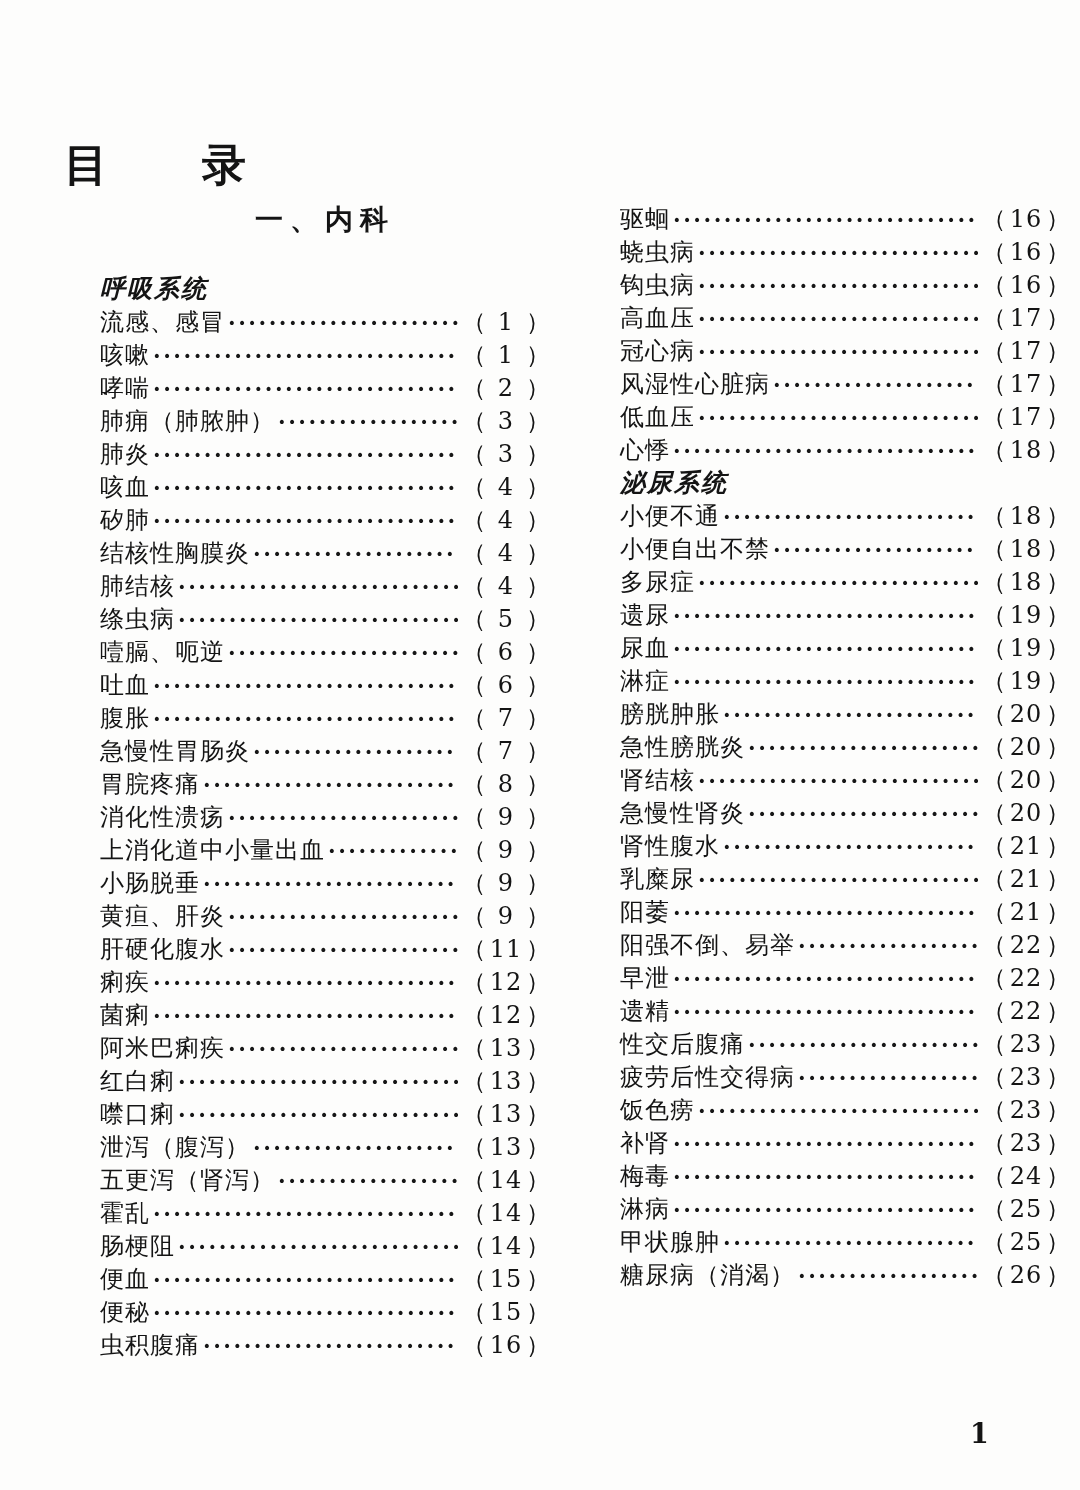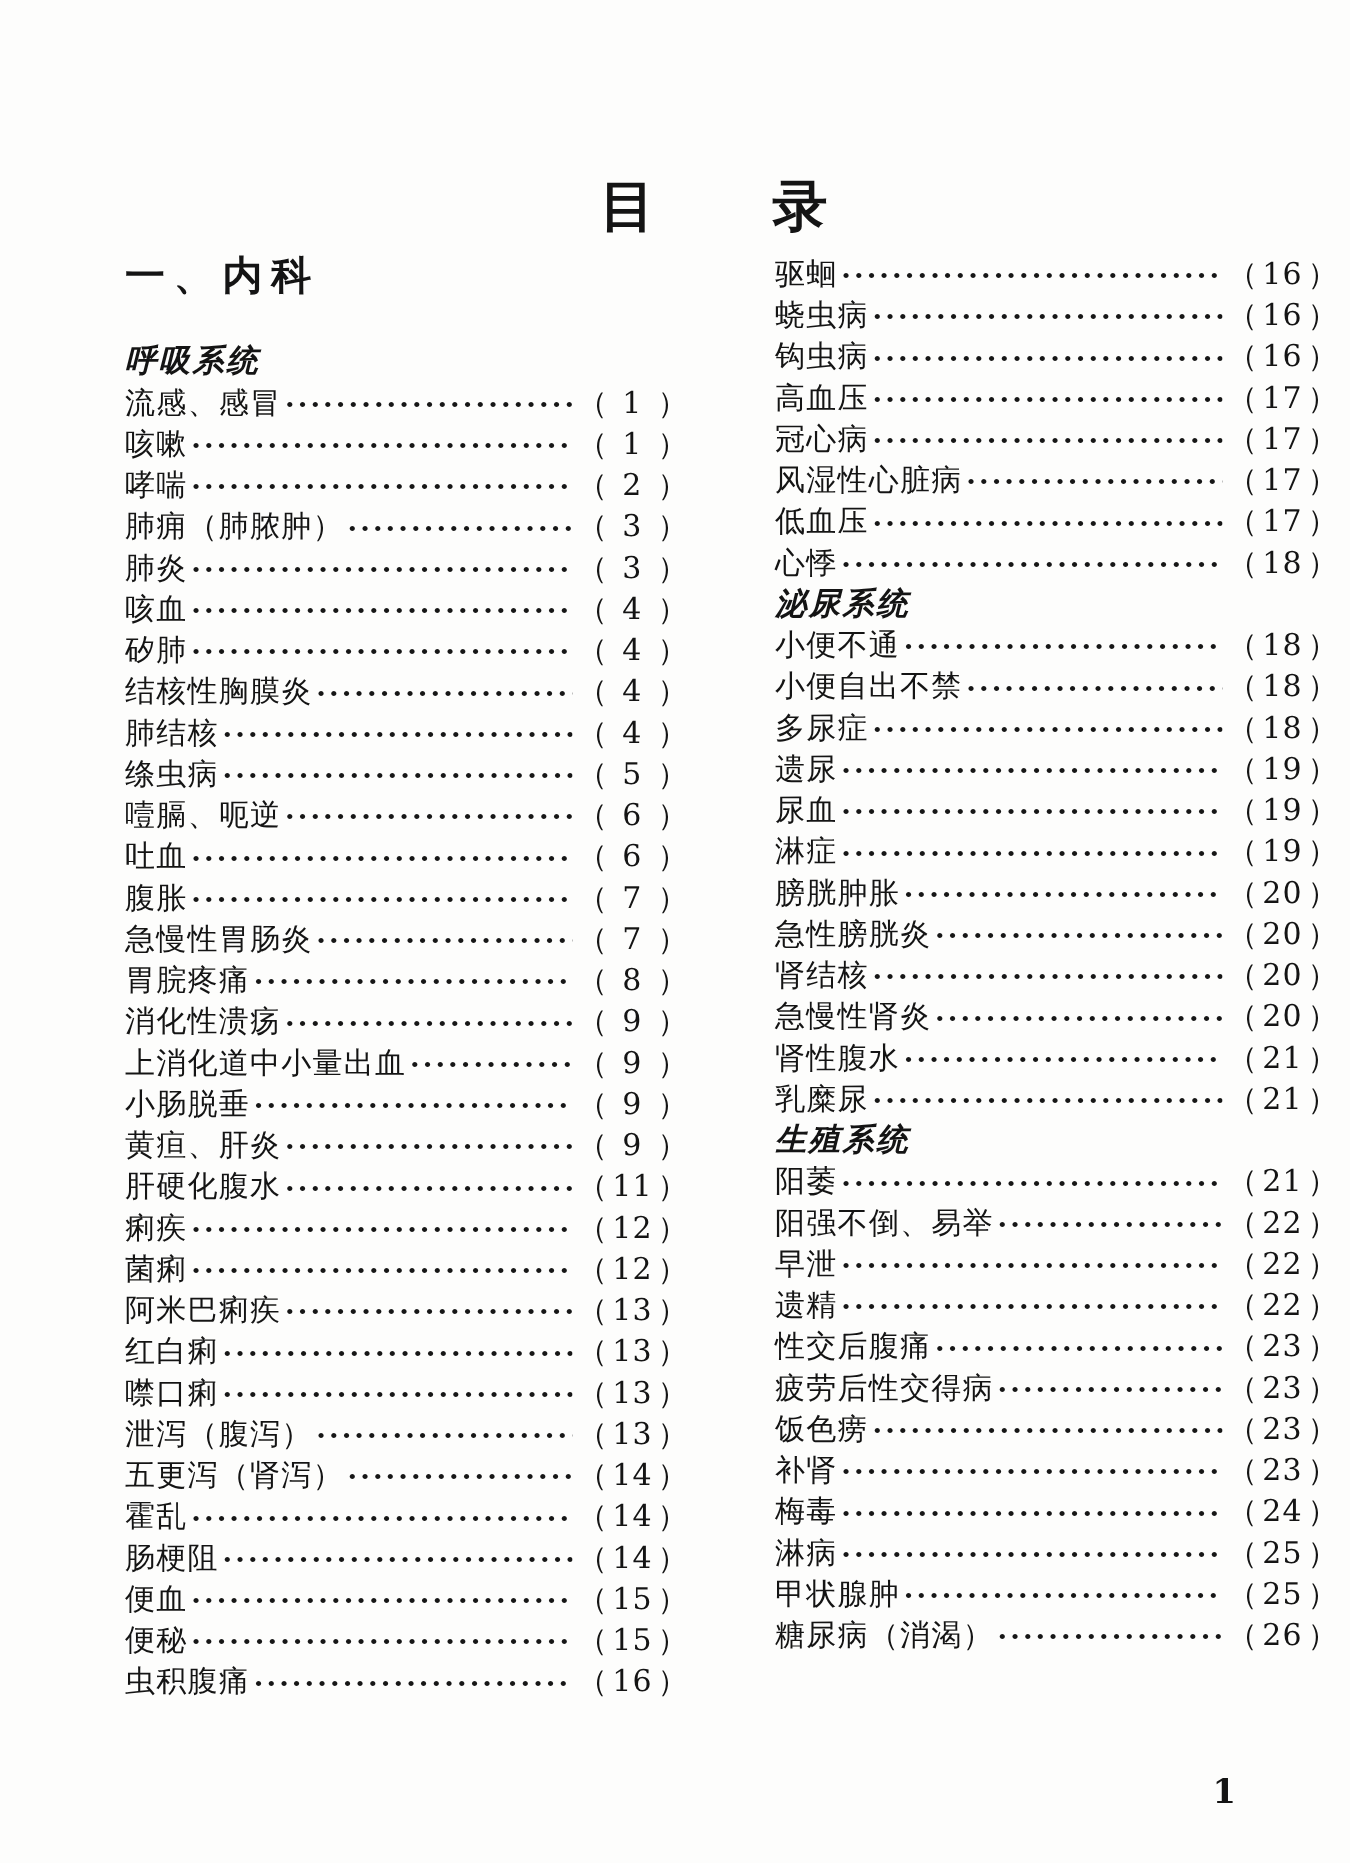--- a/index.html
+++ b/index.html
@@ -11,35 +11,35 @@
     color: #141414;
     overflow: hidden;
   }
   .title {
     position: absolute;
     top: 136px; left: 0;
     width: 1080px;
     box-sizing: border-box;
     padding-left: 64px;
     margin: 0;
-    text-align: center;
     font-size: 44px;
     font-weight: bold;
     letter-spacing: 2px;
     white-space: pre;
   }
   .col { position: absolute; width: 450px; }
   .col-left  { left: 100px; top: 198px; }
   .col-right { left: 620px; top: 202px; }
   .section {
-    font-size: 32px;
+    font-size: 28px;
     font-weight: bold;
     letter-spacing: 7px;
     line-height: 44px;
     margin: 0 0 30px 0;
+    text-align: center;
   }
   .row {
     height: 33px;
     display: flex;
     align-items: center;
     font-size: 24px;
   }
   .heading-row .ghead {
     font-weight: bold;
     letter-spacing: 2px;
@@ -619,23 +619,20 @@
   <div class="row entry-row">
     <span class="etitle">乳糜尿</span>
     <span class="leader"></span>
     <span class="pnum">
       <span class="paren open">（</span>
       <span class="digits">21</span>
       <span class="paren close">）</span>
     </span>
   </div>
 
-  <div class="row heading-row">
-    <span class="ghead">生殖系统</span>
-  </div>
 
   <div class="row entry-row">
     <span class="etitle">阳萎</span>
     <span class="leader"></span>
     <span class="pnum">
       <span class="paren open">（</span>
       <span class="digits">21</span>
       <span class="paren close">）</span>
     </span>
   </div>

